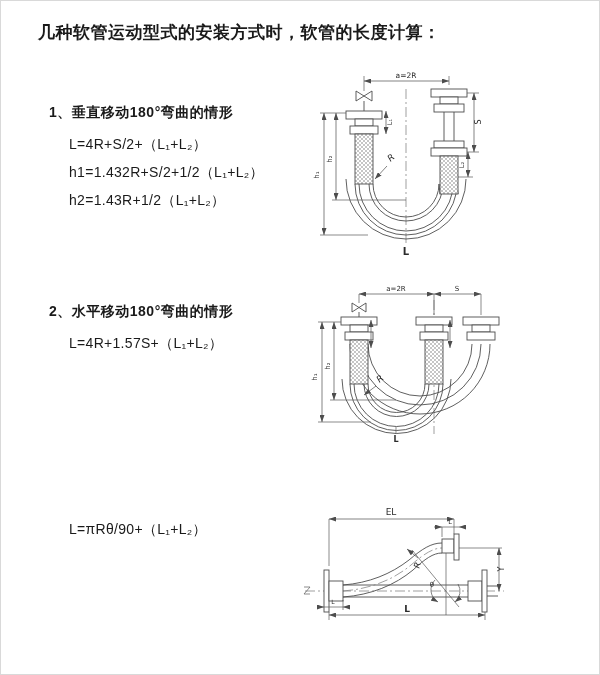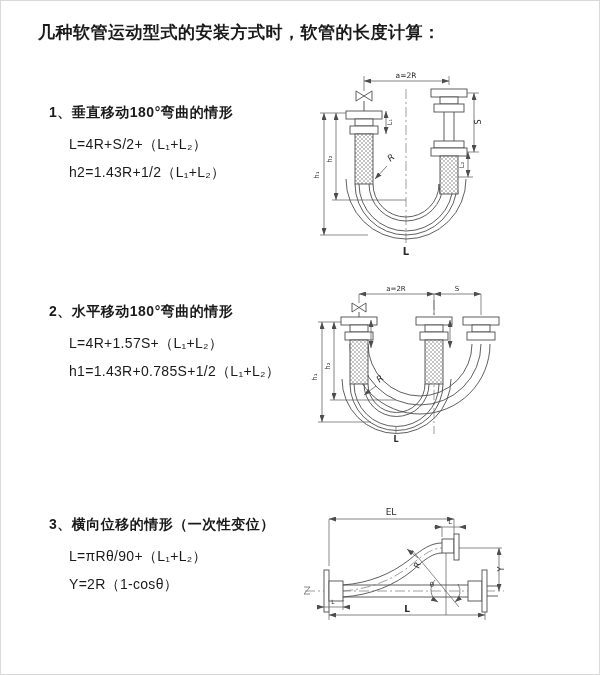--- a/index.html
+++ b/index.html
@@ -37,33 +37,31 @@
         <path d="M0,4 L4,0 M0,0 L4,4" stroke="#8a8a8a" stroke-width="0.5"></path>
       </pattern>
     </defs>
   </svg>
 
   <div class="title">几种软管运动型式的安装方式时，软管的长度计算：</div>
 
   <section class="sec" style="top:103px">
     <div class="heading">1、垂直移动180°弯曲的情形</div>
     <div class="formula">L=4R+S/2+（L₁+L₂）</div>
+    <div class="formula">h1=1.432R+S/2+1/2（L₁+L₂）</div>
     <div class="formula">h2=1.43R+1/2（L₁+L₂）</div>
   </section>
 
   <section class="sec" style="top:302px">
     <div class="heading">2、水平移动180°弯曲的情形</div>
     <div class="formula">L=4R+1.57S+（L₁+L₂）</div>
-    <div class="formula">h1=1.43R+0.785S+1/2（L₁+L₂）</div>
   </section>
 
   <section class="sec" style="top:515px">
-    <div class="heading">3、横向位移的情形（一次性变位）</div>
     <div class="formula">L=πRθ/90+（L₁+L₂）</div>
-    <div class="formula">Y=2R（1-cosθ）</div>
   </section>
 
   <svg class="diag" viewBox="0 0 292 196" style="left:305px;top:66px;width:292px;height:196px">
     <line class="cl" x1="100" y1="22" x2="100" y2="178"></line>
 
     <g>
       <path class="dln" d="M40,112 A60,60 0 0 0 160,112"></path>
       <path class="dln" d="M49,117 A51,51 0 0 0 151,117"></path>
       <path class="dln" d="M53,117 A47,47 0 0 0 147,117"></path>
       <path class="dln" d="M63,117 A37,37 0 0 0 137,117"></path>

